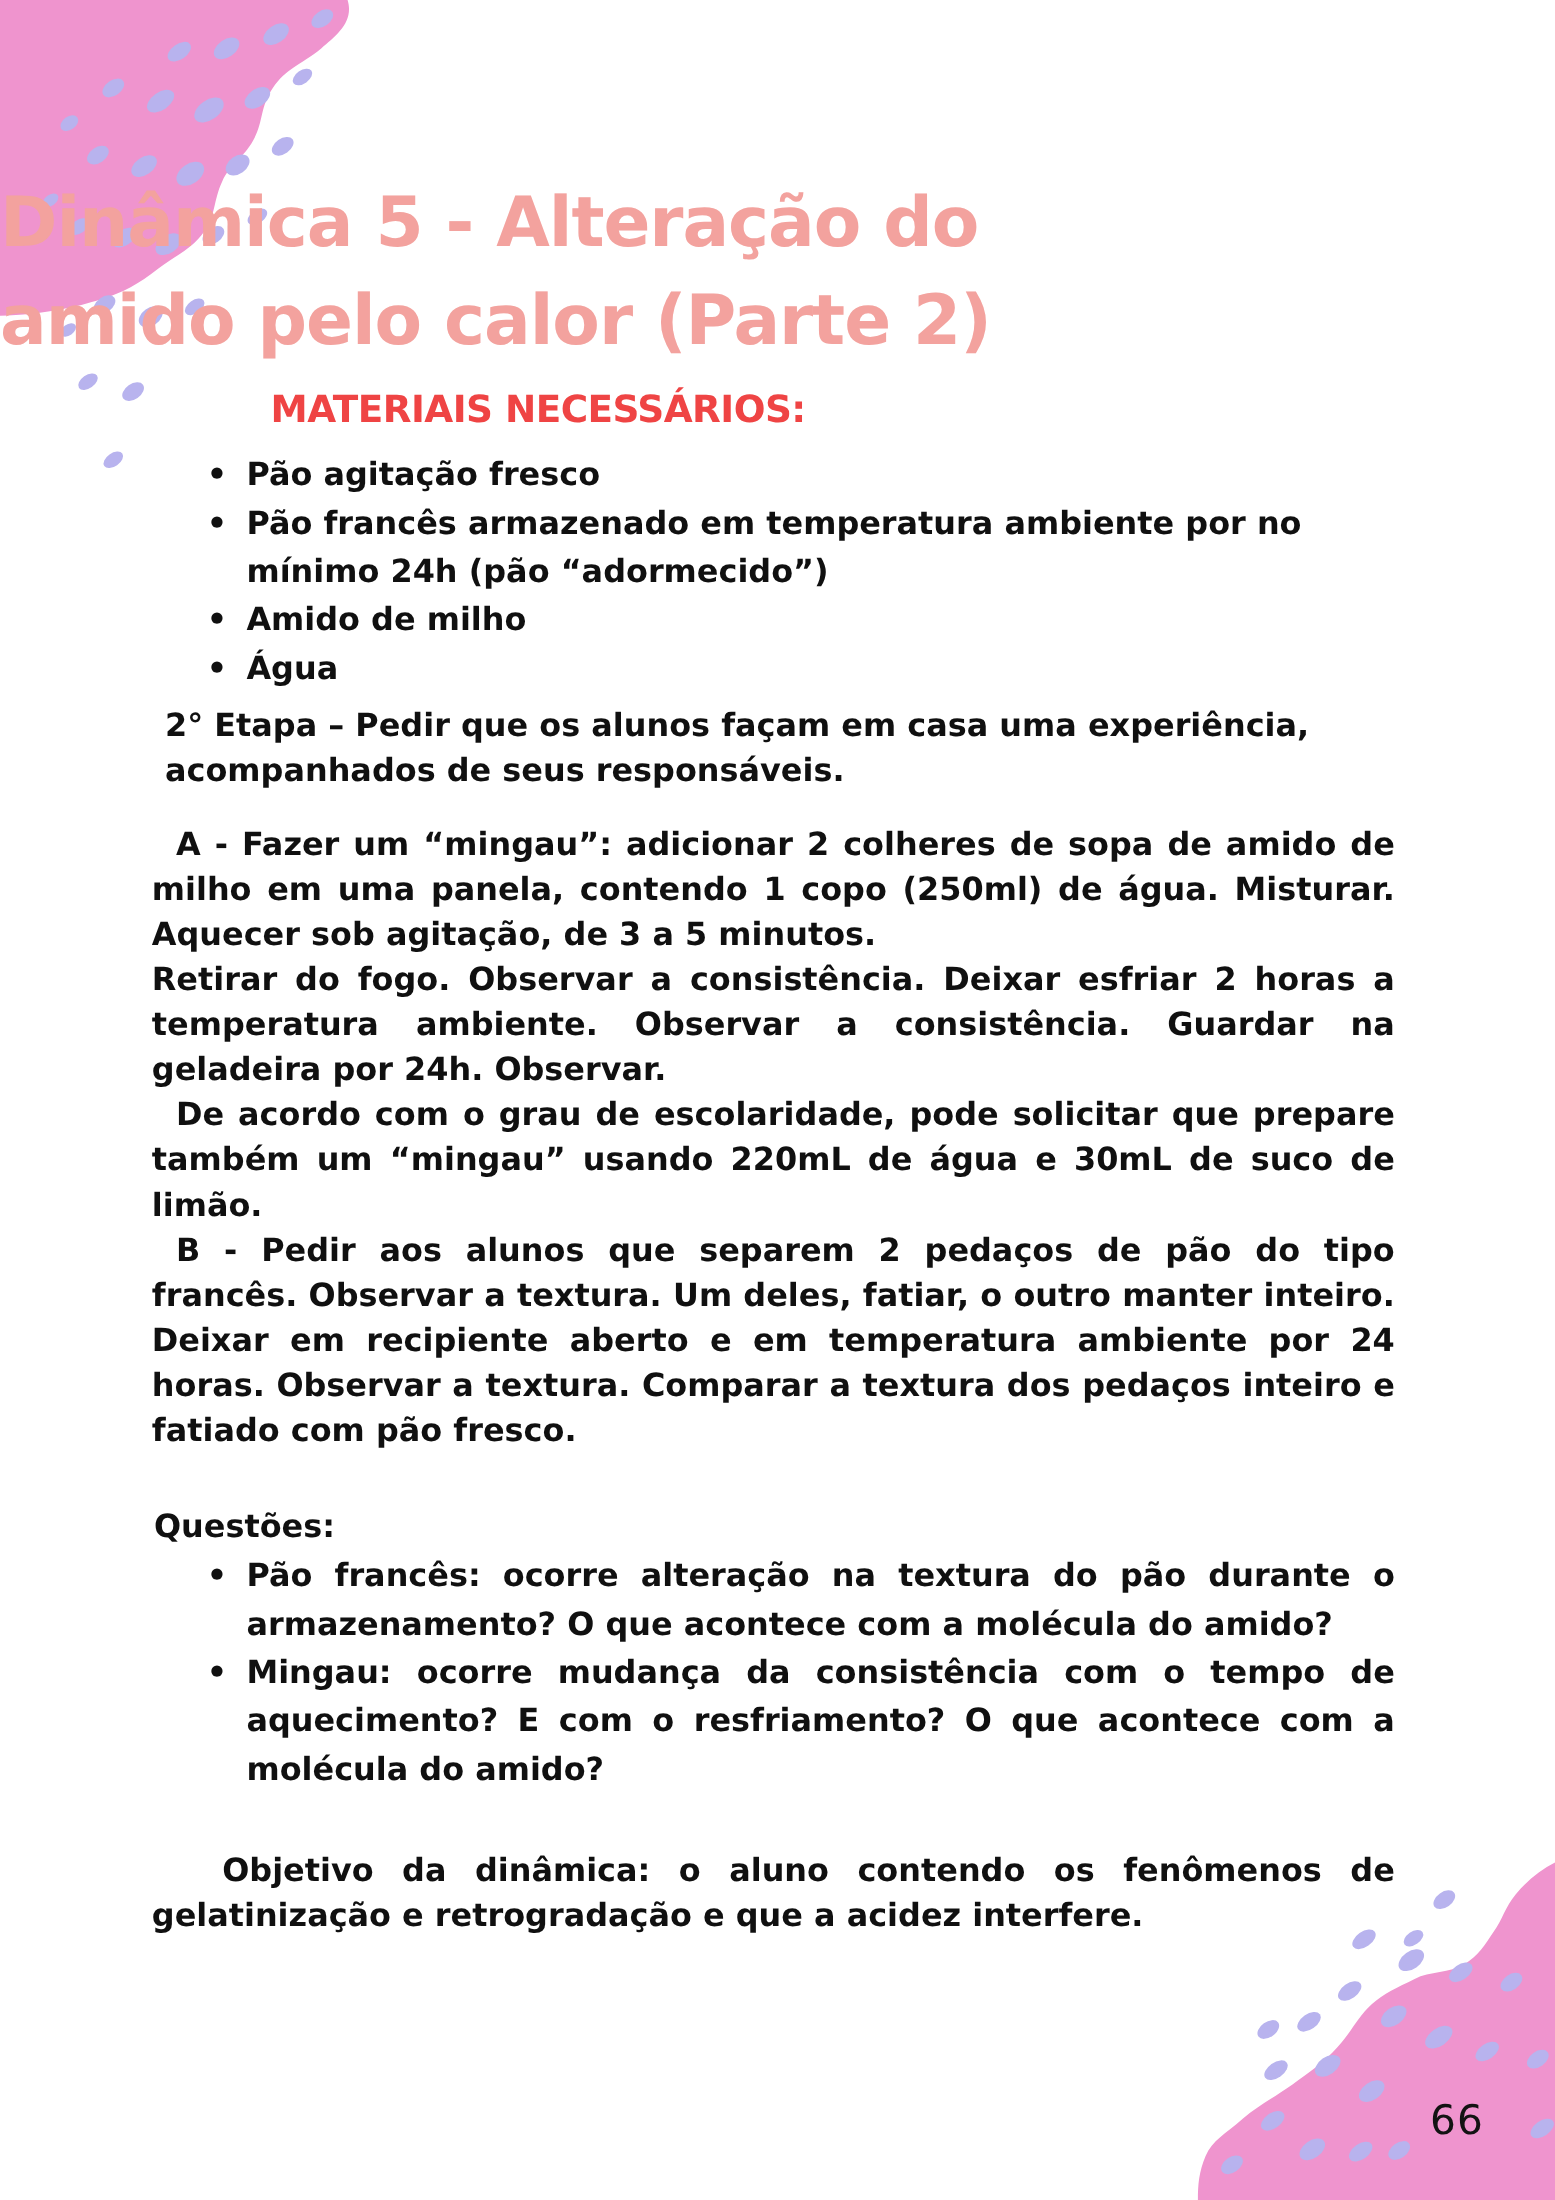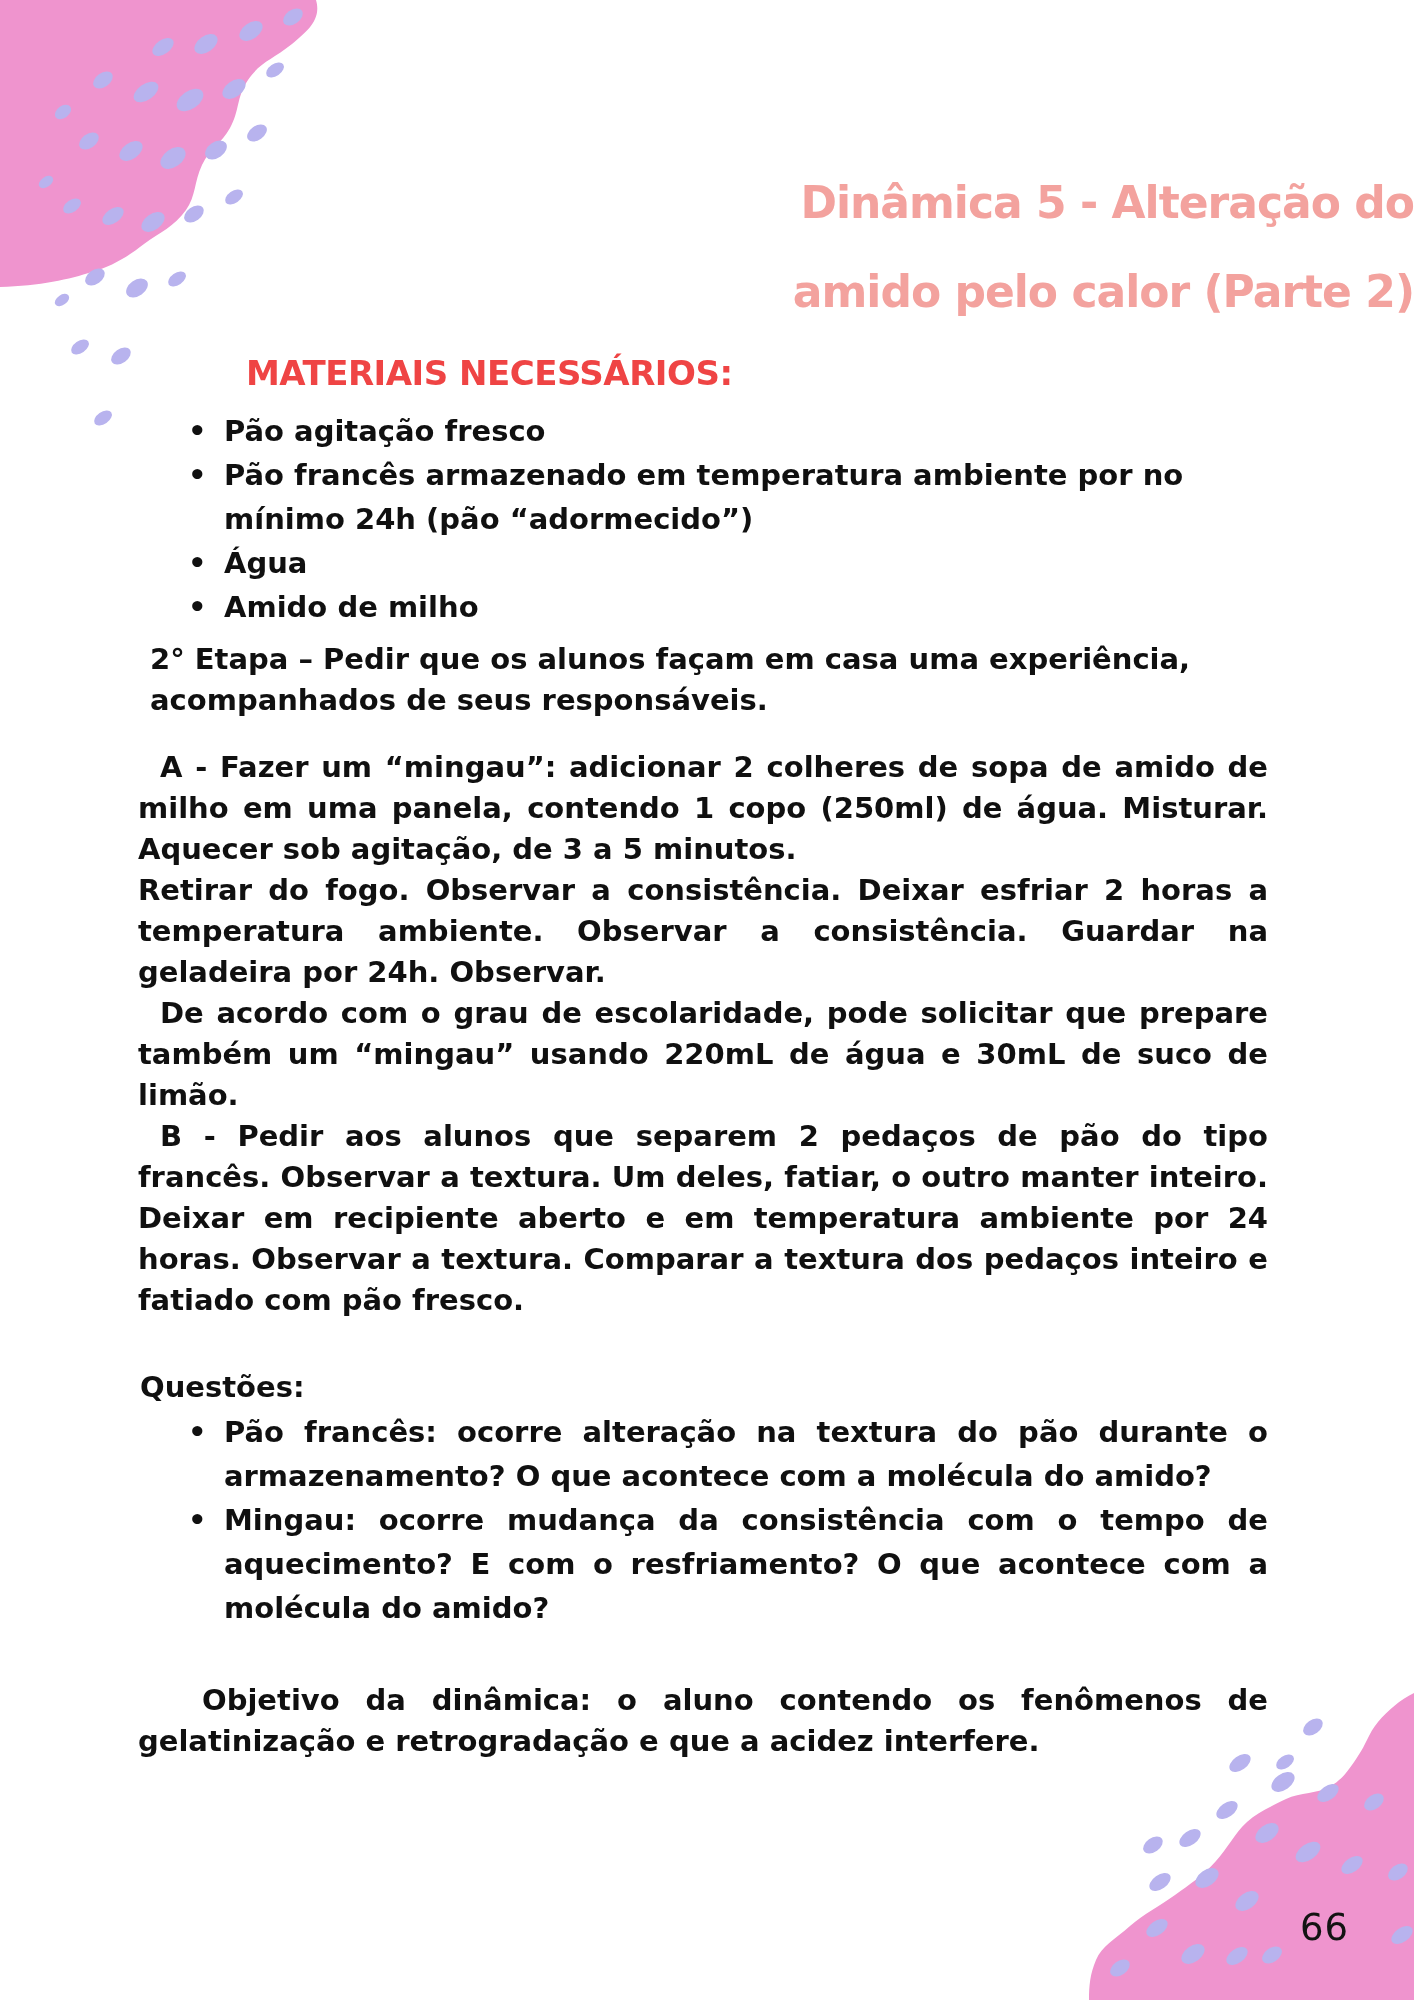--- a/index.html
+++ b/index.html
@@ -7,22 +7,22 @@
     position:relative;
     width:1414px;height:2000px;
     background:#ffffff;
     overflow:hidden;
     font-family:"DejaVu Sans", sans-serif;
     color:#101010;
   }
   .decor{position:absolute;left:0;top:0;width:1414px;height:2000px;pointer-events:none;}
   .title{
     position:absolute;top:158px;left:0;width:1414px;
-    text-align:right;
-    font-size:44px;line-height:89px;font-weight:700;
+    text-align:left;
+    font-size:63px;line-height:89px;font-weight:700;
     letter-spacing:-1px;
     color:#F3A29E;
   }
   .content{
     position:absolute;left:138px;top:352px;width:1130px;
     font-size:29px;line-height:41px;font-weight:700;
   }
   .subtitle{
     margin:0 0 0 108px;
     font-size:34px;line-height:43px;font-weight:700;
@@ -122,22 +122,22 @@
     <div>amido pelo calor (Parte 2)</div>
   </div>
 
   <div class="content">
 
     <h2 class="subtitle">MATERIAIS NECESSÁRIOS:</h2>
 
     <ul class="bullets">
       <li>Pão agitação fresco</li>
       <li>Pão francês armazenado em temperatura ambiente por no mínimo 24h (pão “adormecido”)</li>
+      <li>Amido de milho</li>
       <li>Água</li>
-      <li>Amido de milho</li>
     </ul>
 
     <p class="step">2° Etapa – Pedir que os alunos façam em casa uma experiência, acompanhados de seus responsáveis.</p>
 
     <div class="proc">
       <p class="ind">A - Fazer um “mingau”: adicionar 2 colheres de sopa de amido de milho em uma panela, contendo 1 copo (250ml) de água. Misturar. Aquecer sob agitação, de 3 a 5 minutos.</p>
       <p>Retirar do fogo. Observar a consistência. Deixar esfriar 2 horas a temperatura ambiente. Observar a consistência. Guardar na geladeira por 24h. Observar.</p>
       <p class="ind">De acordo com o grau de escolaridade, pode solicitar que prepare também um “mingau” usando 220mL de água e 30mL de suco de limão.</p>
       <p class="ind">B - Pedir aos alunos que separem 2 pedaços de pão do tipo francês. Observar a textura. Um deles, fatiar, o outro manter inteiro. Deixar em recipiente aberto e em temperatura ambiente por 24 horas. Observar a textura. Comparar a textura dos pedaços inteiro e fatiado com pão fresco.</p>
     </div>

